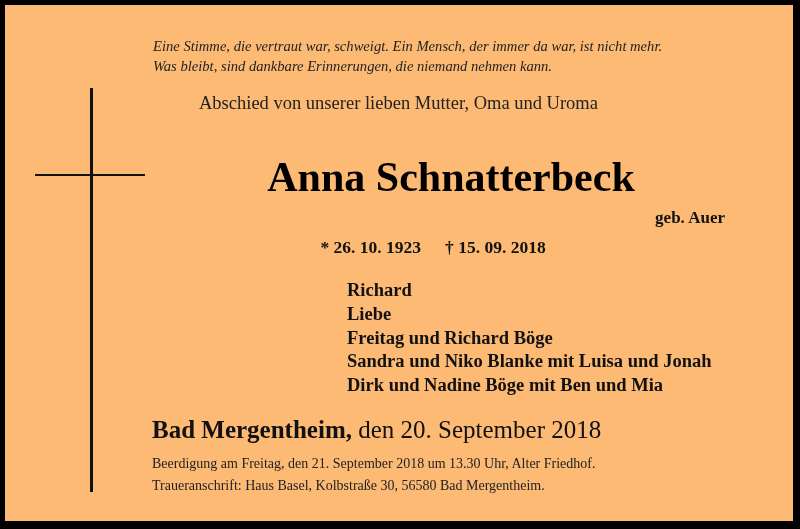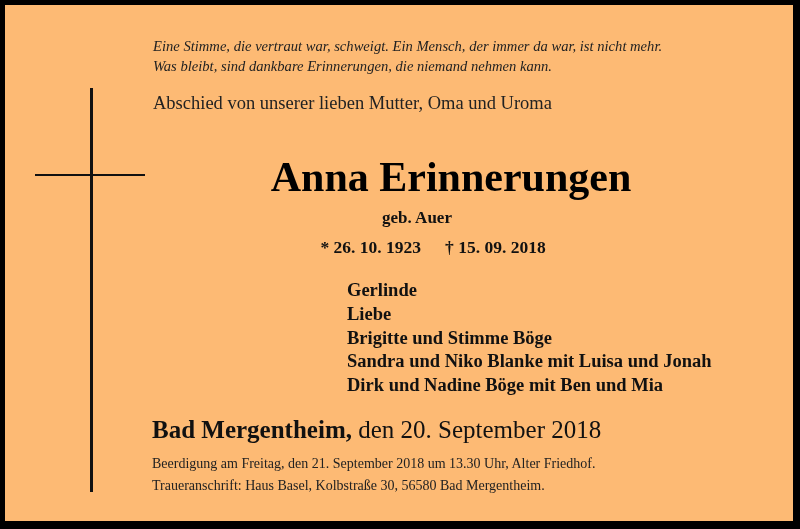--- a/index.html
+++ b/index.html
@@ -25,29 +25,29 @@
   .motto {
     position: absolute; left: 148px; top: 31px;
     font-style: italic; font-size: 14.6px; line-height: 20px;
     color: #222; white-space: nowrap;
   }
   .intro {
     position: absolute; left: 148px; top: 88px; width: 606px;
     font-size: 18.5px; line-height: 21px; color: #222;
   }
   .intro .l1 { display: block; text-align: justify; text-align-last: justify; white-space: nowrap; }
-  .intro .l2 { display: block; white-space: nowrap; }
+  .intro .l2 { display: block; white-space: nowrap; margin-left: 46px; }
   .name {
     position: absolute; left: 0; width: 788px; top: 147px;
     text-align: center; font-weight: bold; font-size: 42px; line-height: 50px;
     color: #000; padding-left: 104px; box-sizing: border-box;
   }
   .maiden {
     position: absolute; left: 0; width: 720px; top: 202px;
-    text-align: center; font-weight: bold; font-size: 17px; line-height: 22px;
+    text-align: right; font-weight: bold; font-size: 17px; line-height: 22px;
     color: #111; padding-left: 104px; box-sizing: border-box;
   }
   .dates {
     position: absolute; left: 0; width: 788px; top: 231px;
     text-align: center; font-weight: bold; font-size: 17.5px; line-height: 22px;
     color: #111; padding-left: 68px; box-sizing: border-box; white-space: pre;
   }
   .dates .gap { display: inline-block; width: 24px; }
   .family {
     position: absolute; left: 342px; top: 274px;
@@ -76,29 +76,29 @@
 
   <div class="motto">
     <div>Eine Stimme, die vertraut war, schweigt. Ein Mensch, der immer da war, ist nicht mehr.</div>
     <div>Was bleibt, sind dankbare Erinnerungen, die niemand nehmen kann.</div>
   </div>
 
   <div class="intro">
     <span class="l2">Abschied von unserer lieben Mutter, Oma und Uroma</span>
   </div>
 
-  <div class="name">Anna Erinnerungen</div>
+  <div class="name">Anna Schnatterbeck</div>
   <div class="maiden">geb. Auer</div>
 
   <div class="dates"><span>* 26. 10. 1923</span><span class="gap"></span><span>† 15. 09. 2018</span></div>
 
   <div class="family">
-    <div>Gerlinde</div>
+    <div>Richard</div>
     <div>Liebe</div>
-    <div>Brigitte und Stimme Böge</div>
+    <div>Freitag und Richard Böge</div>
     <div>Sandra und Niko Blanke mit Luisa und Jonah</div>
     <div>Dirk und Nadine Böge mit Ben und Mia</div>
   </div>
 
   <div class="place"><b>Bad Mergentheim,</b><span> den 20. September 2018</span></div>
 
   <div class="funeral">
     <div>Beerdigung am Freitag, den 21. September 2018 um 13.30 Uhr, Alter Friedhof.</div>
     <div>Traueranschrift: Haus Basel, Kolbstraße 30, 56580 Bad Mergentheim.</div>
   </div>

